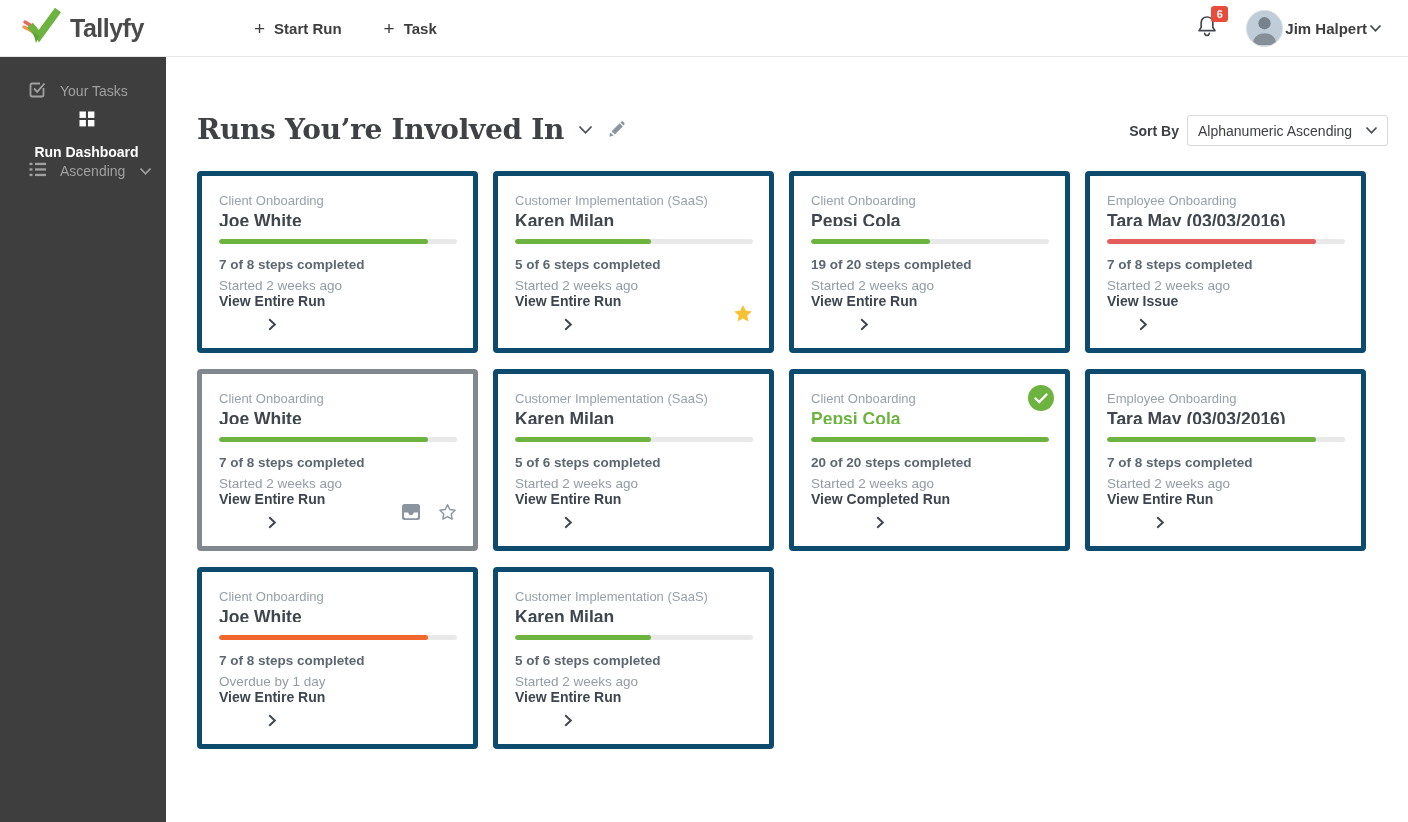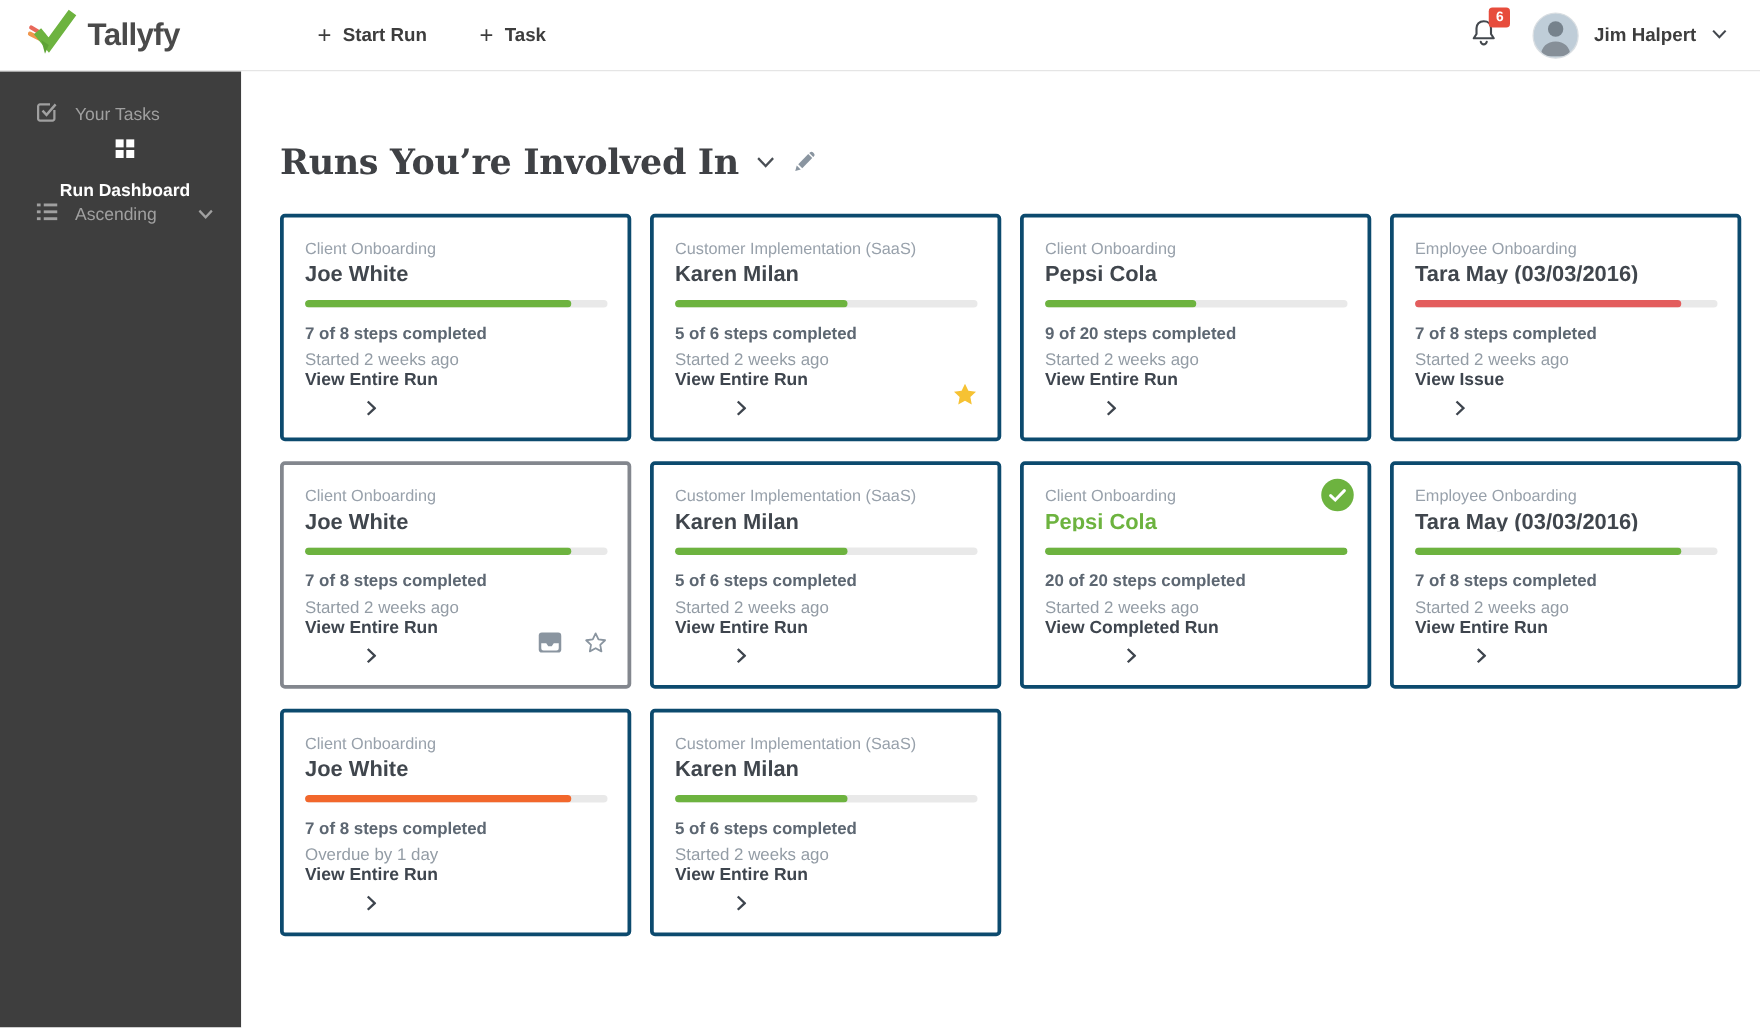--- a/index.html
+++ b/index.html
@@ -13,29 +13,29 @@
   .logo-text { font-size:25px; font-weight:700; color:#4a4a4a; letter-spacing:-0.5px; }
   .top-actions { display:flex; align-items:center; gap:42px; margin-left:46px; }
   .top-btn { display:flex; align-items:center; gap:9px; font-size:15px; font-weight:700;
     color:#3d3d3d; cursor:pointer; }
   .plus { font-size:19px; font-weight:400; color:#3d3d3d; line-height:1; }
   .top-right { margin-left:auto; display:flex; align-items:center; gap:20px; }
   .bell-wrap { position:relative; cursor:pointer; margin-right:8px; }
   .bell-badge { position:absolute; top:-8px; right:-10px; min-width:17px; height:16px;
     background:#e74c3c; color:#fff; font-size:11px; font-weight:700; border-radius:3px;
     display:flex; align-items:center; justify-content:center; padding:0 3px; }
-  .user { display:flex; align-items:center; gap:12px; cursor:pointer; }
+  .user { display:flex; align-items:center; gap:2px; cursor:pointer; }
   .avatar { width:37px; height:37px; border-radius:50%; background:#c3d0da;
     overflow:hidden; display:flex; align-items:flex-end; justify-content:center;
     border:1px solid #d9dee2; }
   .user-name { font-size:15px; font-weight:600; color:#3d3d3d; }
 
   
   .shell { display:flex; height:765px; }
-  .sidebar { width:193px; background:#3e3e3e; padding-top:14px; flex-shrink:0; }
+  .sidebar { width:166px; background:#3e3e3e; padding-top:14px; flex-shrink:0; }
   .side-item { height:40px; display:flex; align-items:center; gap:14px;
     padding:0 22px 0 29px; font-size:14px; color:#a0a0a0; cursor:pointer; }
   .side-item .lbl { flex:0 0 auto; }
   .side-item.active { color:#fff; font-weight:700;flex-direction:column; }
   .side-item svg { flex-shrink:0; }
   .side-chevron { margin-left:auto; }
 
   .main { flex:1; background:#fff; position:relative; padding:28px 20px 0 31px; }
 
   
@@ -48,21 +48,21 @@
   .sort-label { font-size:14px; font-weight:700; color:#3d3f44; }
   .select-wrap { position:relative; }
   .sort-select { appearance:none; -webkit-appearance:none; border:1px solid #d9d9d9;
     border-radius:3px; background:#fff; height:31px; padding:0 34px 0 10px;
     font-size:14px; color:#3d3f44; font-family:"Liberation Sans", sans-serif; cursor:pointer; }
   .select-wrap svg { position:absolute; right:10px; top:11px; pointer-events:none; }
 
   
   .grid { margin-top:25px; display:grid; grid-template-columns:repeat(4,281px);
     grid-auto-rows:182px; column-gap:15px; row-gap:16px; }
-  .card { background:#fff; border:3px solid #0c4a6e; border-radius:4px;
+  .card { background:#fff; border:5px solid #0c4a6e; border-radius:4px;
     padding:17px 16px 14px 17px; display:flex; flex-direction:column; position:relative;
     cursor:pointer; }
   .card.selected { border-color:#83878e; }
   .card-process { font-size:13px; color:#98a1ab; }
   .card-name { font-size:17.5px; font-weight:700; color:#40464d; margin-top:3px;
     white-space:nowrap; overflow:hidden; }
   .bar { height:7px; background:#e9e9e9; border-radius:4px; margin:13px 0 13px; overflow:hidden; }
   .bar-fill { height:100%; border-radius:4px; }
   .card-steps { font-size:13.5px; font-weight:700; color:#5d6772; }
   .card-status { font-size:13.5px; color:#939ca5; margin-top:6px; }
@@ -180,20 +180,31 @@
       </span>
       <span class="edit-pencil">
         <svg width="19" height="19" viewBox="0 0 19 19">
           <path d="M2.2 16.8 L3.4 12.4 L6.6 15.6 Z" fill="#8a95a0"></path>
           <path d="M4.6 11.3 L12.6 3.2 L15.8 6.4 L7.8 14.5 Z" fill="#8a95a0"></path>
           <path d="M13.7 2.1 a2.1 2.1 0 0 1 3 0 l0.2 0.2 a2.1 2.1 0 0 1 0 3 l-0.3 0.3 -3.2 -3.2 z" fill="#8a95a0"></path>
         </svg>
       </span>
     </div>
 
+    <div class="sort-row">
+      <span class="sort-label">Sort By</span>
+      <span class="select-wrap">
+        <select class="sort-select">
+          <option>Alphanumeric Ascending</option>
+        </select>
+        <svg width="13" height="9" viewBox="0 0 13 9">
+            <path d="M1.5 1.5 L6.5 6.8 L11.5 1.5" fill="none" stroke="#4a4f55" stroke-width="1.8"></path>
+          </svg>
+      </span>
+    </div>
 
     <div class="grid">
   <div class="card">
 
     <div class="card-process">Client Onboarding</div>
     <div class="card-name">Joe White</div>
     <div class="bar">
       <div class="bar-fill" style="width: 88%; background: rgb(109, 179, 63);"></div>
     </div>
     <div class="card-steps">7 of 8 steps completed</div>
@@ -244,21 +255,21 @@
     </div>
   </div>
 
   <div class="card">
 
     <div class="card-process">Client Onboarding</div>
     <div class="card-name">Pepsi Cola</div>
     <div class="bar">
       <div class="bar-fill" style="width: 50%; background: rgb(109, 179, 63);"></div>
     </div>
-    <div class="card-steps">9 of 20 steps completed</div>
+    <div class="card-steps">19 of 20 steps completed</div>
     <div class="card-status">Started 2 weeks ago</div>
     <div class="card-footer">
       <div class="card-action">
         <span>View Entire Run</span>
         <span>
           <svg width="8" height="13" viewBox="0 0 8 13">
                   <path d="M1.2 1.2 L6.8 6.5 L1.2 11.8" fill="none" stroke="#3e454e" stroke-width="1.9"></path>
                 </svg>
         </span>
       </div>

